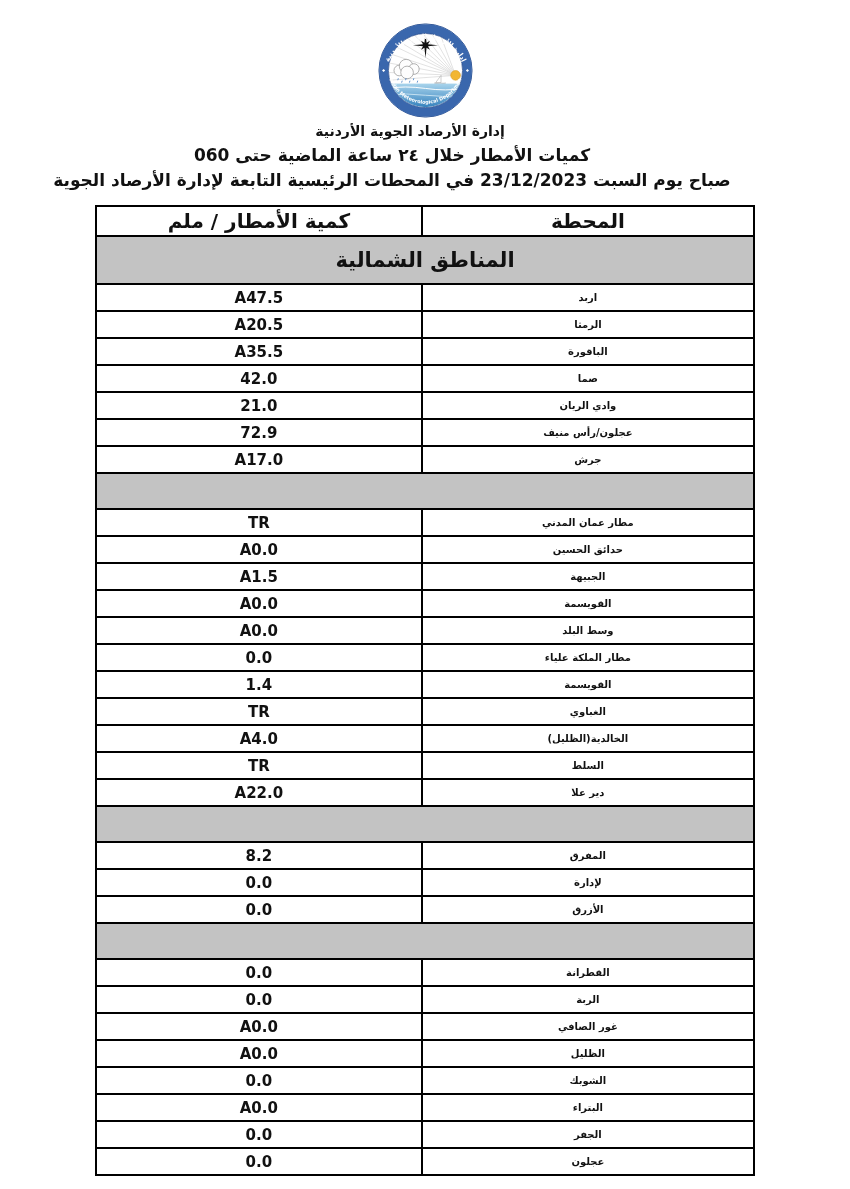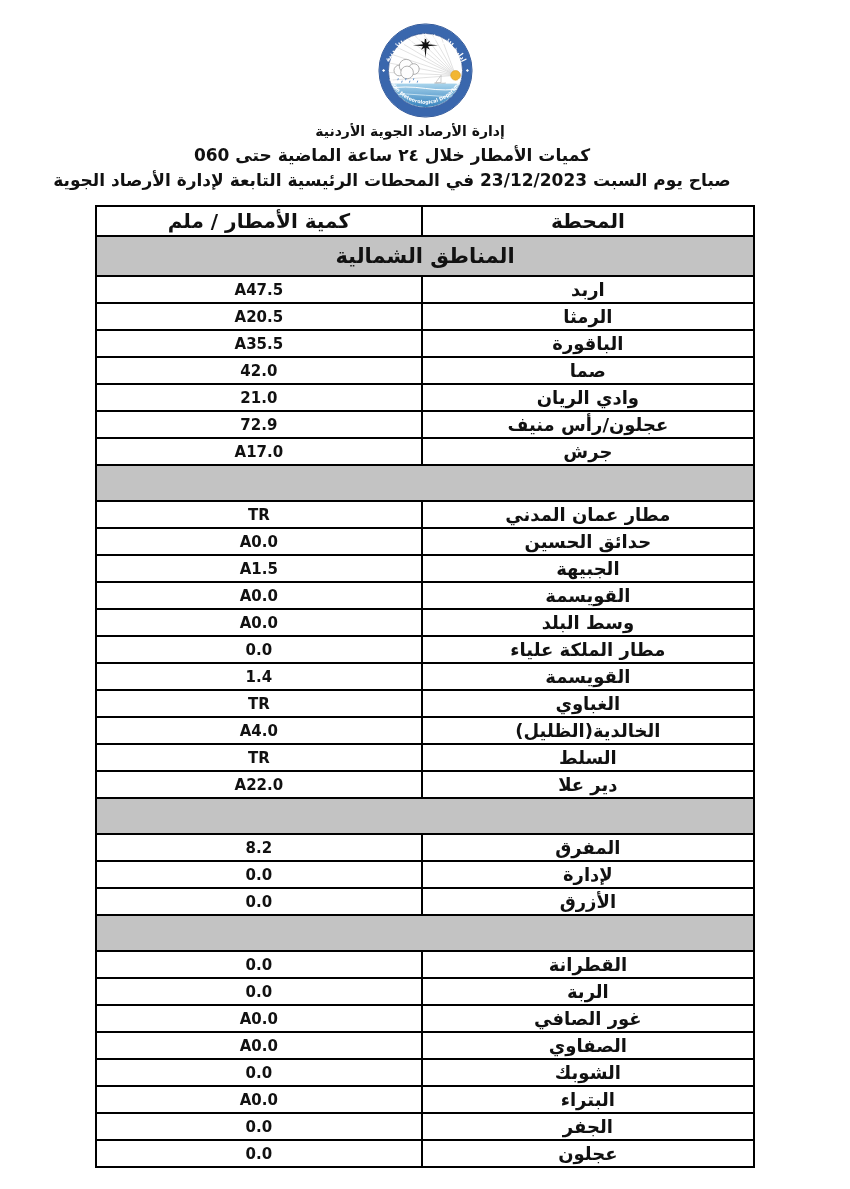--- a/index.html
+++ b/index.html
@@ -26,24 +26,24 @@
     width:660px; margin:13px auto 0 auto;
     border:2.5px solid #000;
   }
   table.rainfall th, table.rainfall td {
     border:2px solid #000; padding:0 6px; text-align:center;
     font-weight:bold; overflow:hidden;
   }
   thead tr { height:30px; }
   thead th { font-size:20px; border-bottom-width:3px; }
   tr.data-row { height:27px; }
-  td.station-cell { font-size:18px; }
+  td.station-cell { font-size:10px; }
   td.amount-cell { font-size:15px; direction:ltr;border-radius:9px; }
   tr.band td { background:#c3c3c3; border-left:2.5px solid #000; border-right:2.5px solid #000; }
-  tr.band.section { height:40px; }
+  tr.band.section { height:48px; }
   tr.band.section td { font-size:21px; }
   tr.band.sep { height:36px; }
 </style>
 </head>
 <body>
 
 <div class="page">
 
   <div class="masthead">
     <svg class="logo-svg" viewBox="0 0 100 100" aria-hidden="true">
@@ -243,21 +243,21 @@
         </tr>
         <tr class="data-row">
           <td class="station-cell">الربة</td>
           <td class="amount-cell">0.0</td>
         </tr>
         <tr class="data-row">
           <td class="station-cell">غور الصافي</td>
           <td class="amount-cell">A0.0</td>
         </tr>
         <tr class="data-row">
-          <td class="station-cell">الصفاوي</td>
+          <td class="station-cell">الظليل</td>
           <td class="amount-cell">A0.0</td>
         </tr>
         <tr class="data-row">
           <td class="station-cell">الشوبك</td>
           <td class="amount-cell">0.0</td>
         </tr>
         <tr class="data-row">
           <td class="station-cell">البتراء</td>
           <td class="amount-cell">A0.0</td>
         </tr>

